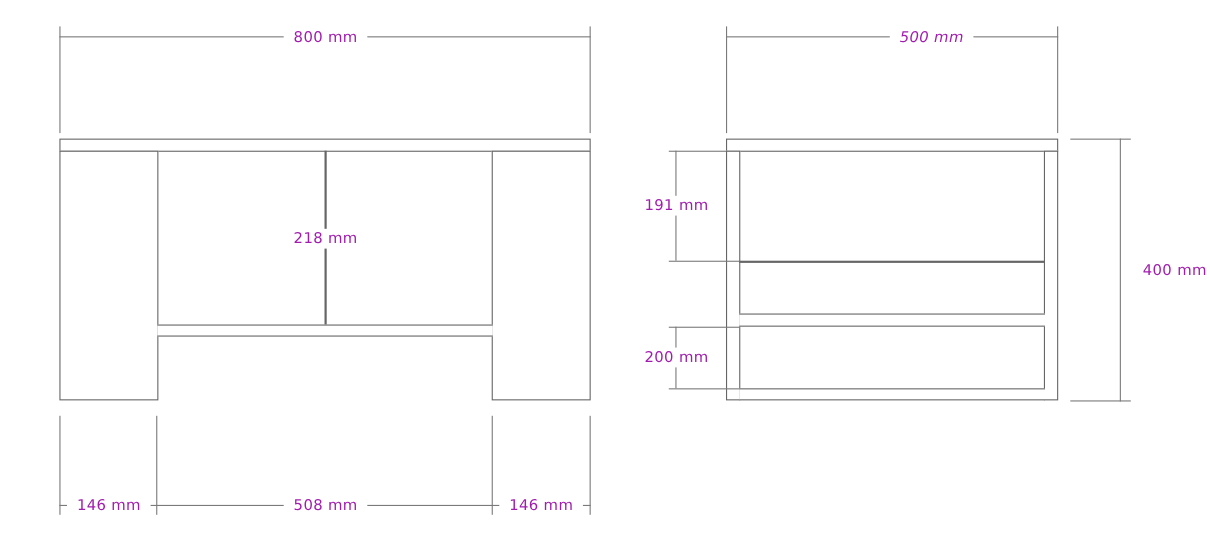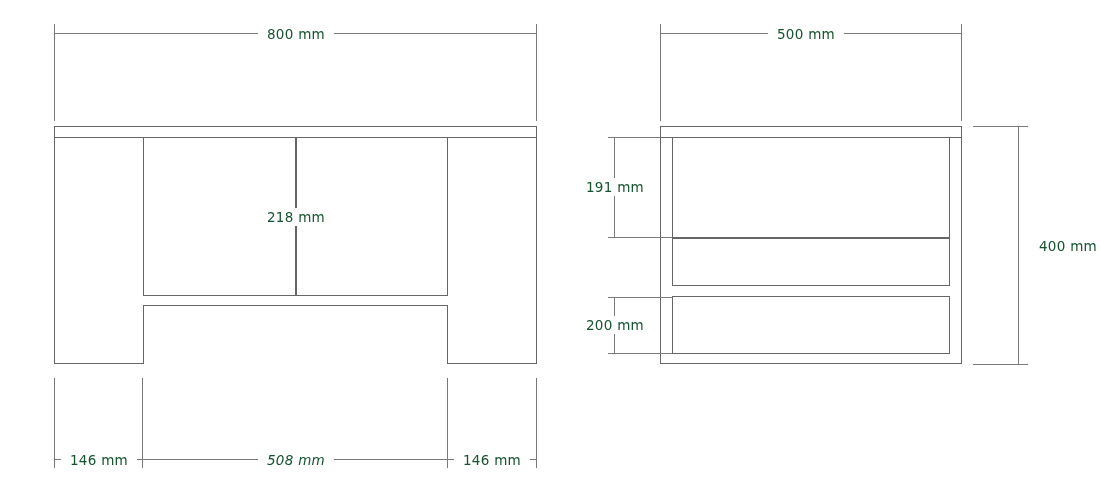--- a/index.html
+++ b/index.html
@@ -29,21 +29,21 @@
   .dim-h { position: absolute; height: 1px; background: #7a7a7a; }
   .dim-v { position: absolute; width: 1px; background: #7a7a7a; }
   
   .dim-label {
     position: absolute;
     transform: translate(-50%, -50%);
     background: #ffffff;
     padding: 1px 9px;
     font-size: 13.5px;
     letter-spacing: 0.3px;
-    color: #14532d;
+    color: #a21caf;
     white-space: nowrap;
     z-index: 5;
   }
 </style>
 </head>
 <body>
 
 <div class="stage">
 
   <div>
@@ -59,30 +59,30 @@
     <div class="rect tb-only" style="left:143px; top:295px; width:305px; height:11px;"></div>
     <div class="oline-v" style="left:295px; top:137px; height:158px;"></div>
     <div class="dim-label" style="left:296px; top:217px;">218 mm</div>
 
     <div class="dim-v" style="left:54px;  top:378px; height:90px;"></div>
     <div class="dim-v" style="left:142px; top:378px; height:90px;"></div>
     <div class="dim-v" style="left:447px; top:378px; height:90px;"></div>
     <div class="dim-v" style="left:536px; top:378px; height:90px;"></div>
     <div class="dim-h" style="left:54px;  top:459px; width:483px;"></div>
     <div class="dim-label" style="left:99px;  top:460px;">146 mm</div>
-    <div class="dim-label" style="left:296px; top:460px;font-style:italic;">508 mm</div>
+    <div class="dim-label" style="left:296px; top:460px;">508 mm</div>
     <div class="dim-label" style="left:492px; top:460px;">146 mm</div>
   </div>
 
   <div>
 
     <div class="dim-v" style="left:660px; top:24px; height:97px;"></div>
     <div class="dim-v" style="left:961px; top:24px; height:97px;"></div>
     <div class="dim-h" style="left:660px; top:33px; width:302px;"></div>
-    <div class="dim-label" style="left:806px; top:34px;">500 mm</div>
+    <div class="dim-label" style="left:847px; top:34px;font-style:italic;">500 mm</div>
 
     <div class="rect" style="left:660px; top:126px; width:302px; height:12px;"></div>
     <div class="rect" style="left:660px; top:137px; width:13px;  height:227px;"></div>
     <div class="rect" style="left:949px; top:137px; width:13px;  height:227px;"></div>
     <div class="oline-h" style="left:672px; top:237px; width:278px;"></div>
     <div class="rect tb-only" style="left:672px; top:285px; width:278px; height:12px;"></div>
     <div class="rect tb-only" style="left:672px; top:353px; width:278px; height:11px;"></div>
 
     <div class="dim-h" style="left:608px; top:137px; width:52px;"></div>
     <div class="dim-h" style="left:608px; top:237px; width:64px;"></div>

